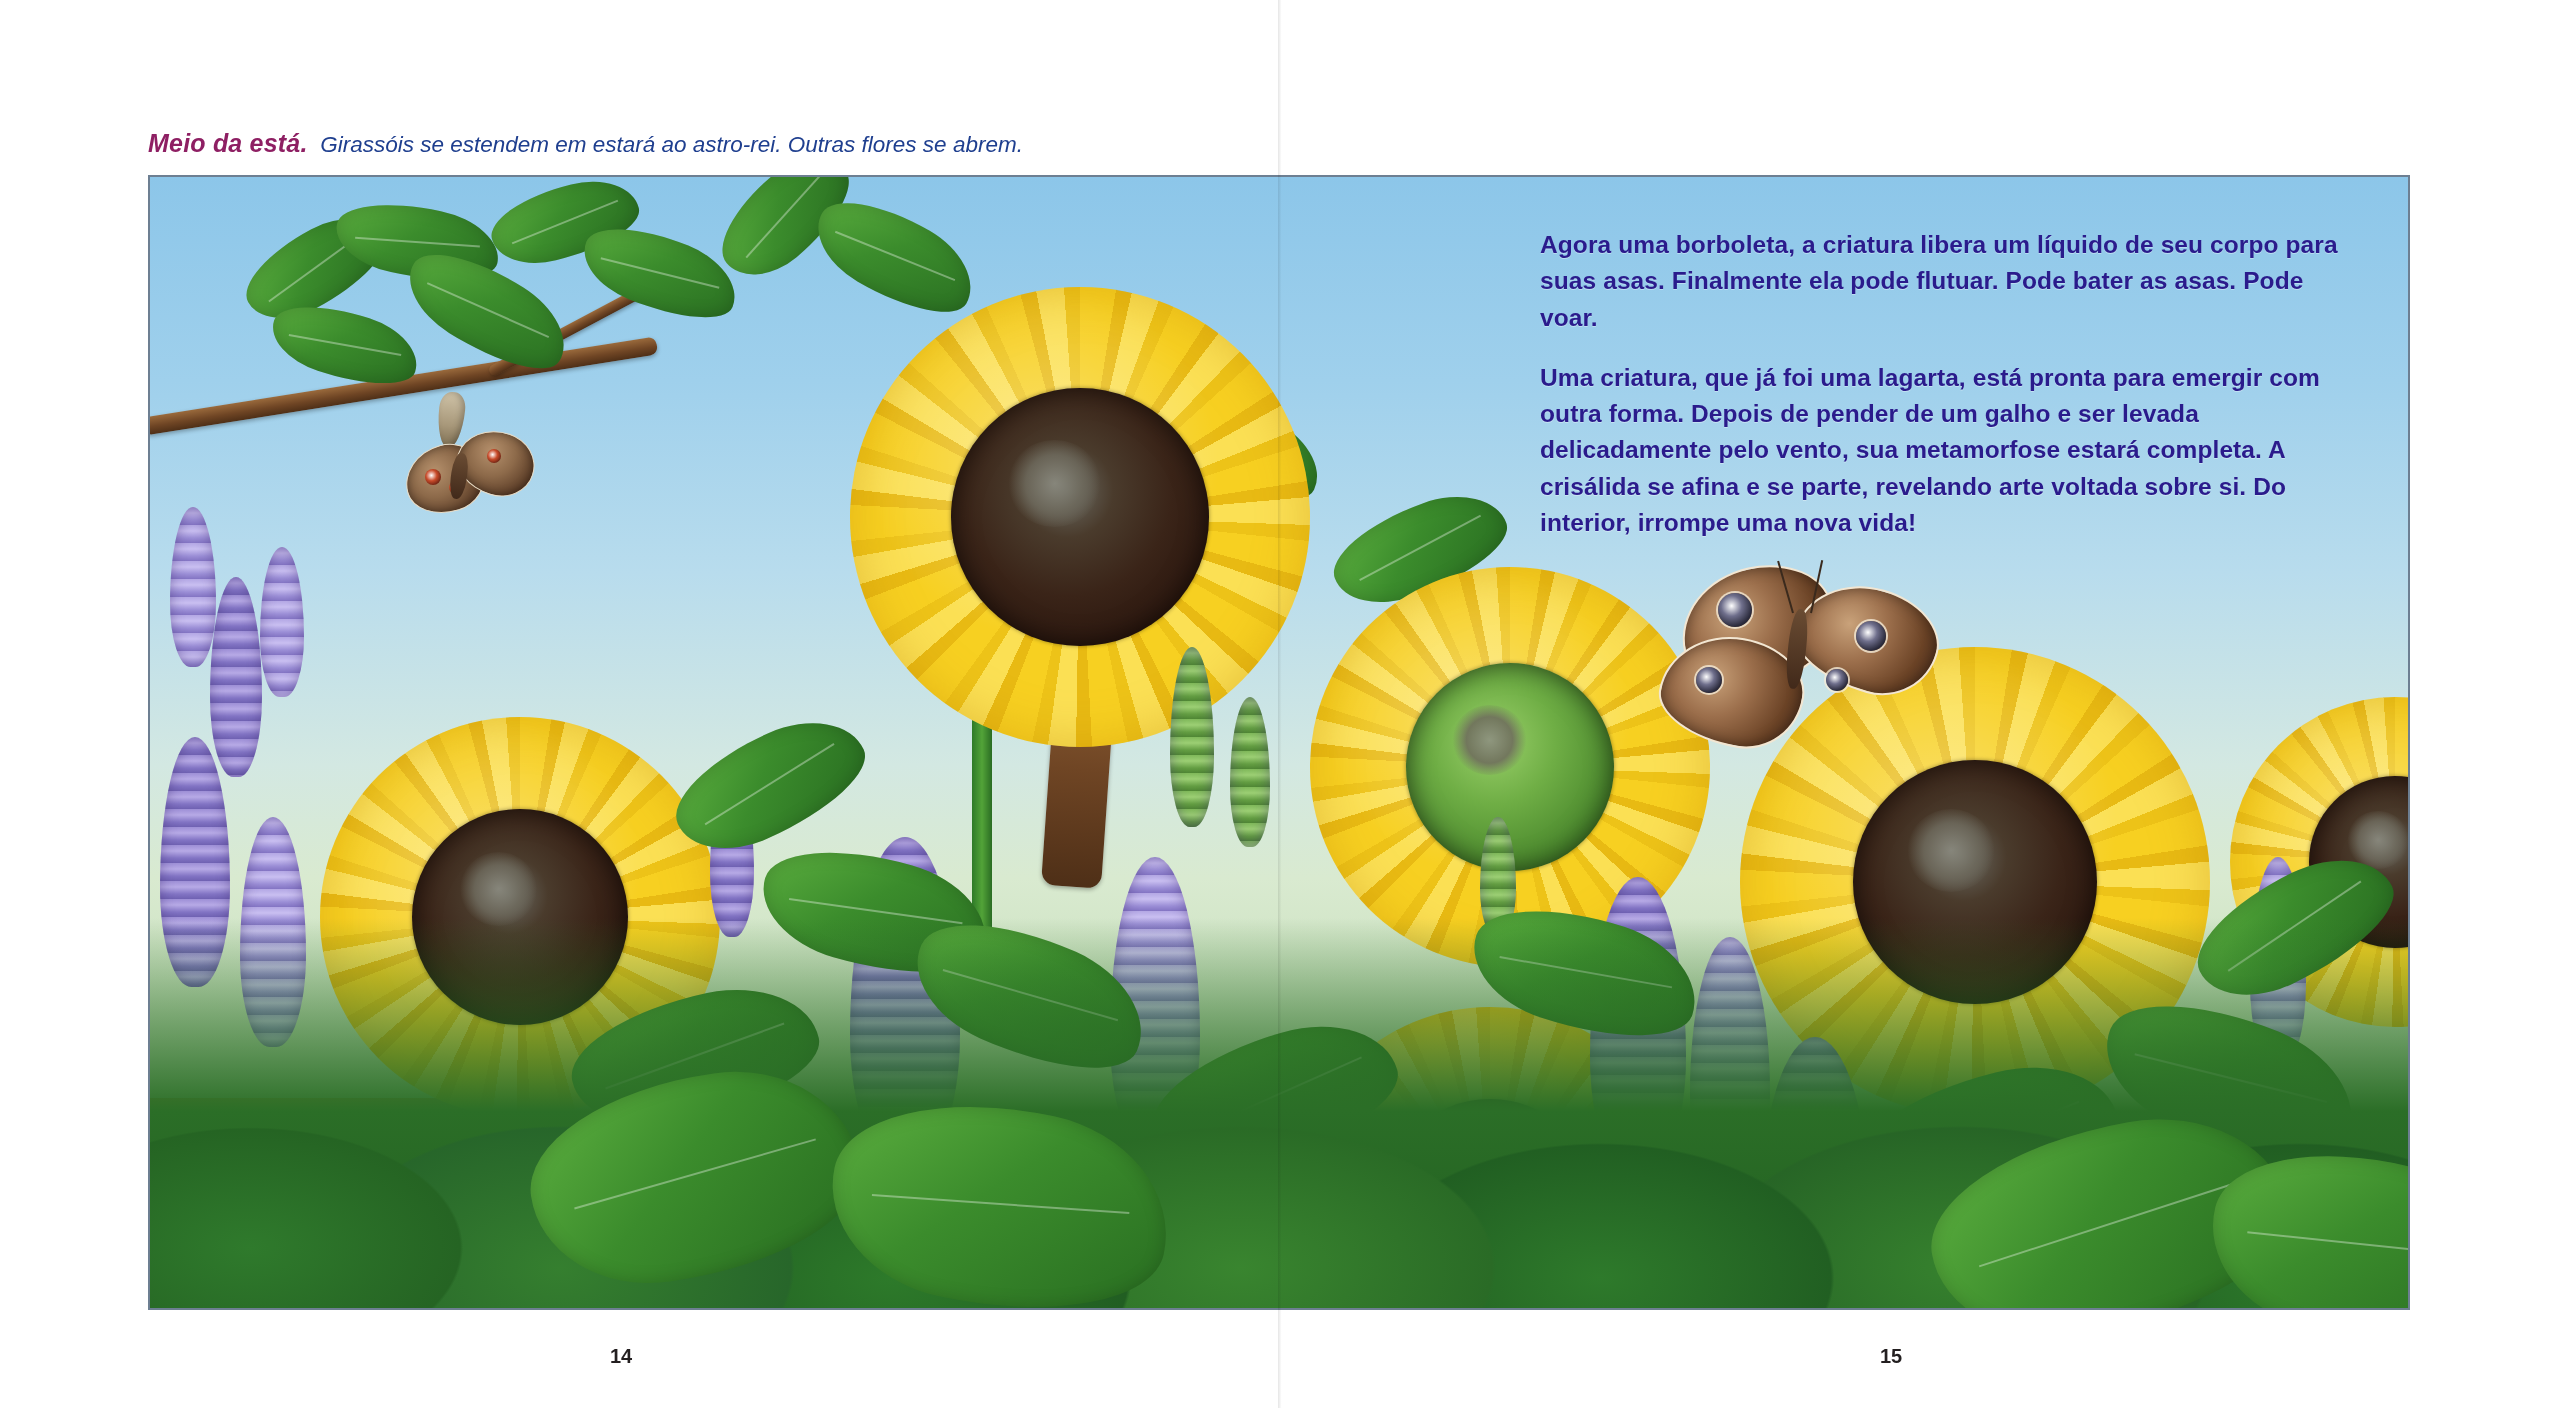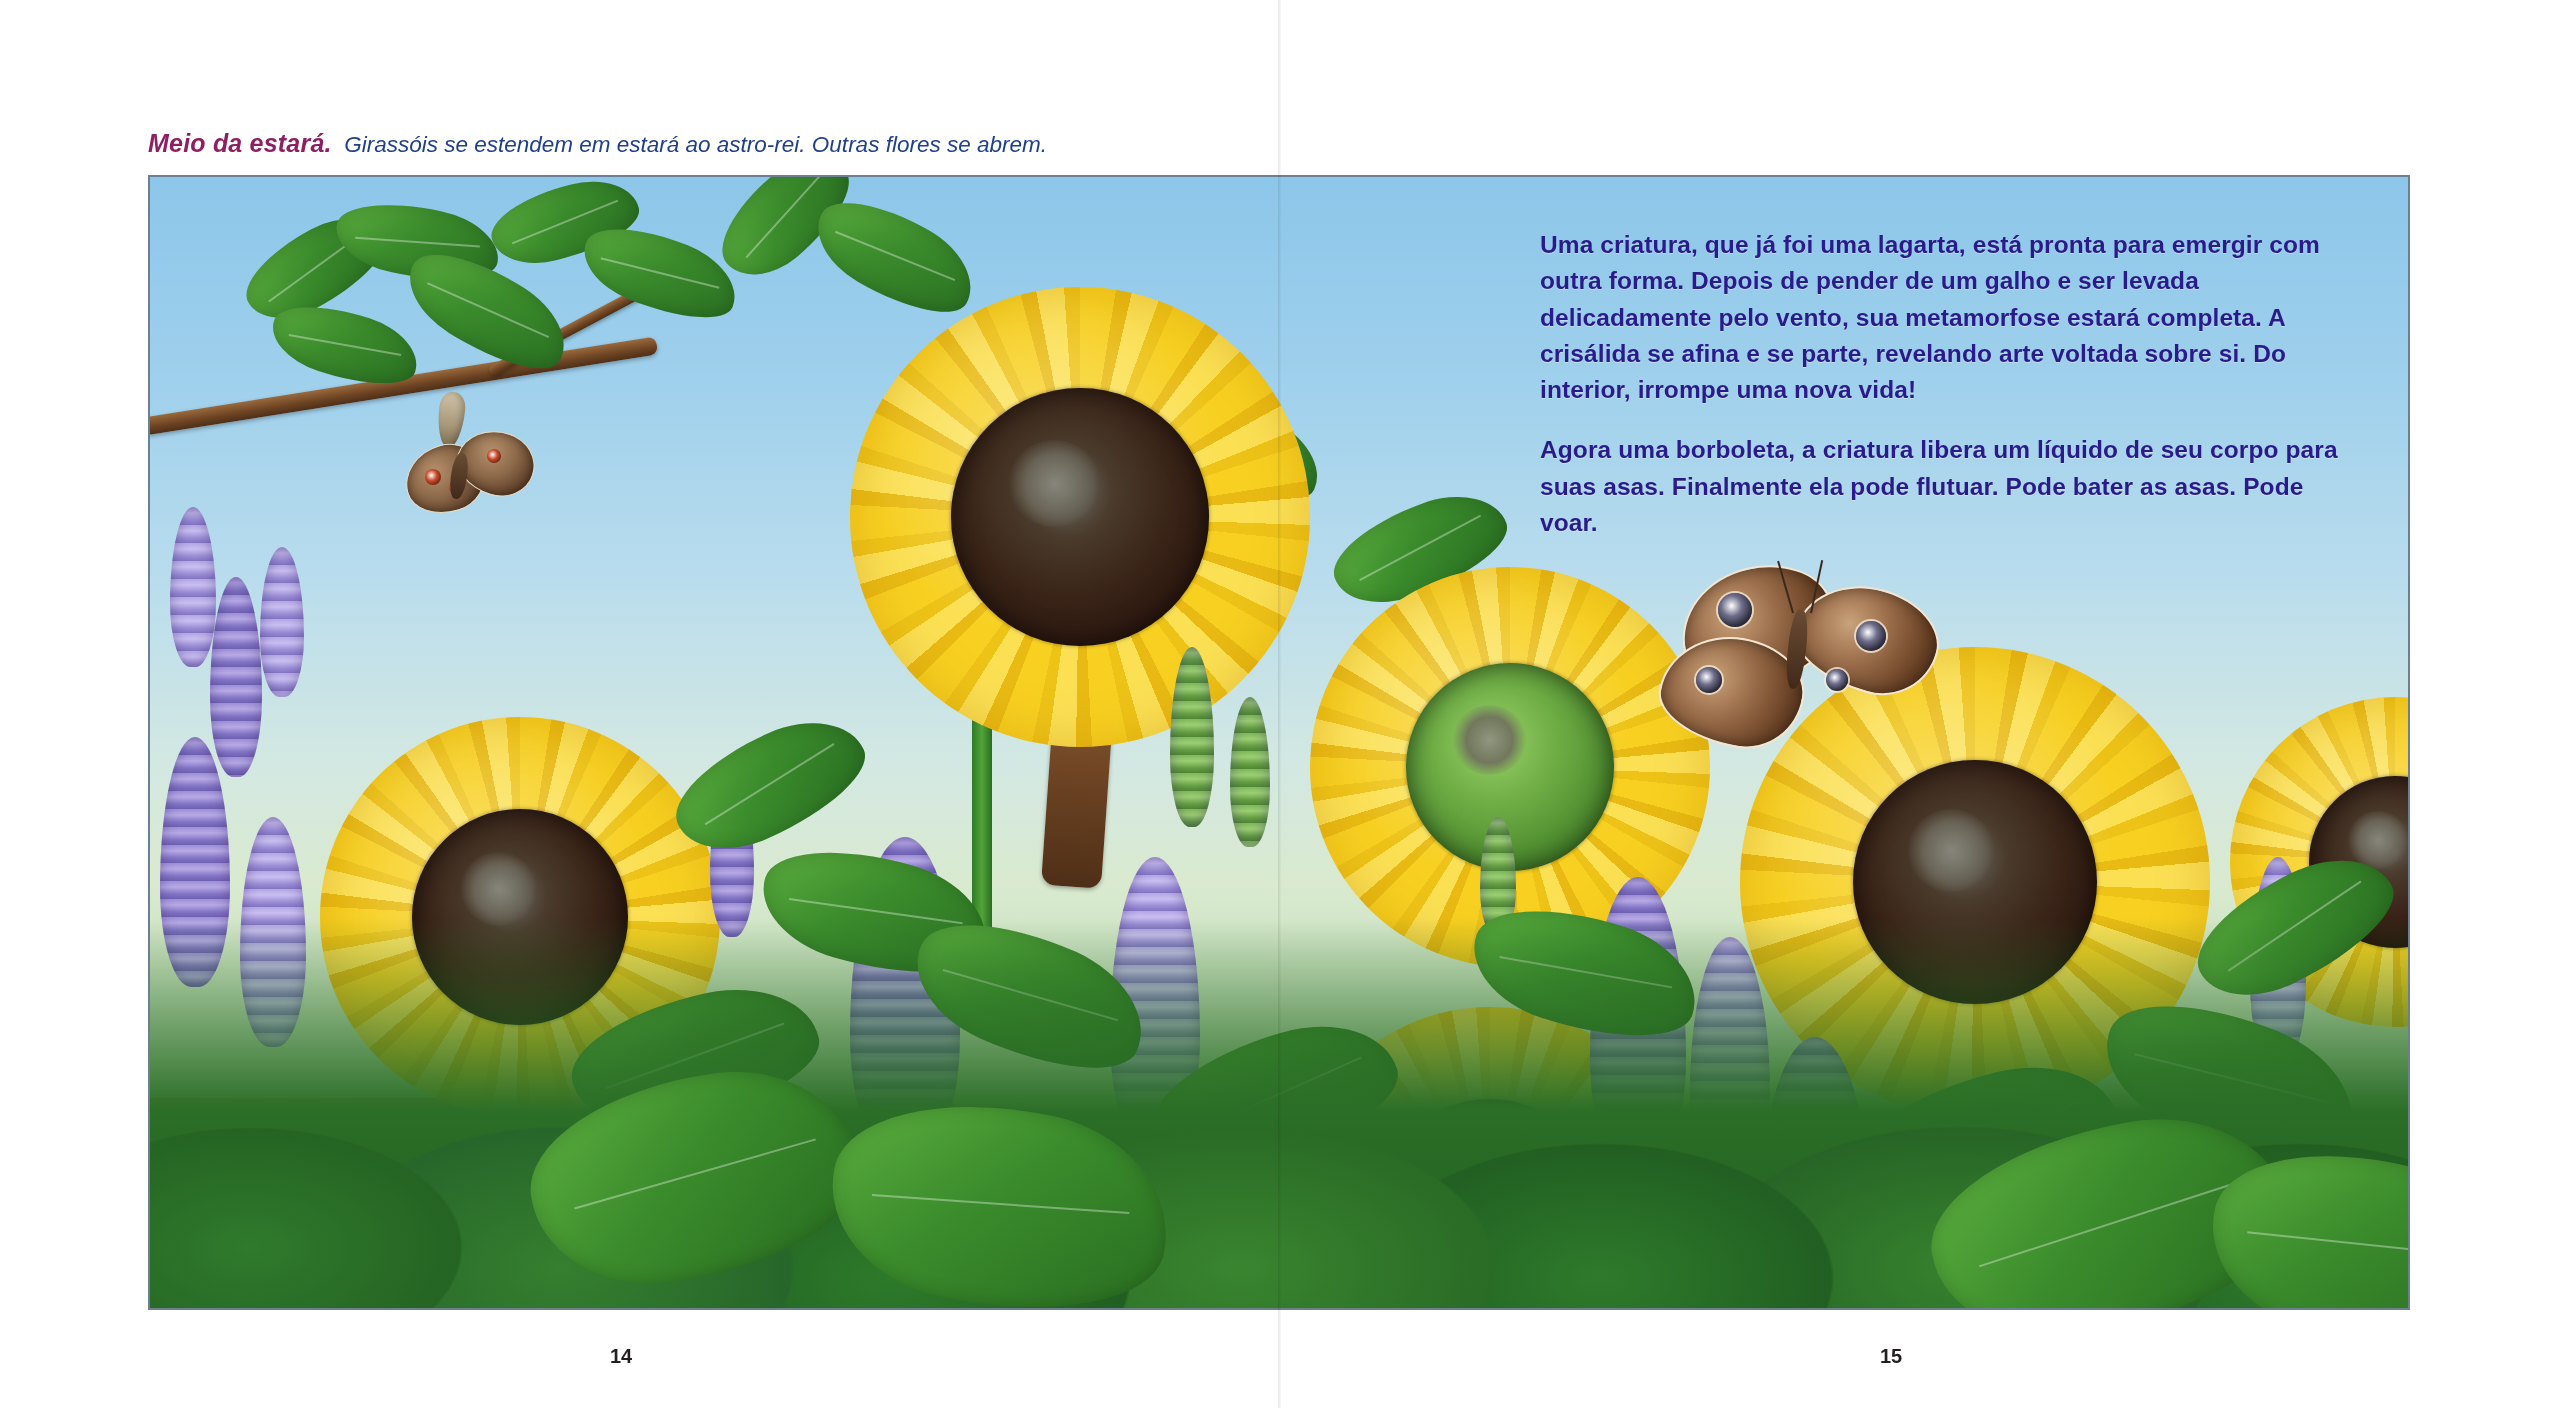--- a/index.html
+++ b/index.html
@@ -309,21 +309,21 @@
     background: linear-gradient(to right, rgba(0,0,0,.10), rgba(0,0,0,0) 60%);
     pointer-events: none;
   }
 </style>
 </head>
 <body>
 
 <div class="spread">
 
   <div class="caption">
-    <span class="time">Meio da estará.</span>
+    <span class="time">Meio da está.</span>
     <span class="desc">Girassóis se estendem em estará ao astro-rei. Outras flores se abrem.</span>
   </div>
 
   <div class="illustration">
 
     <div class="sky"></div>
     <div class="soil"></div>
     <div class="soil2"></div>
 
     <div class="branch" style="left:-10px; top:200px; width:520px; height:18px; transform:rotate(-9deg);"></div>
@@ -427,22 +427,22 @@
     <div class="leaf" style="left:2040px; top:700px; width:210px; height:100px; transform:rotate(-26deg);"></div>
 
     <div class="foliage"></div>
 
     <div class="leaf" style="left:380px; top:900px; width:330px; height:200px; transform:rotate(-8deg);"></div>
     <div class="leaf" style="left:680px; top:930px; width:340px; height:200px; transform:rotate(12deg);"></div>
     <div class="leaf" style="left:1780px; top:950px; width:360px; height:200px; transform:rotate(-10deg);"></div>
     <div class="leaf" style="left:2060px; top:980px; width:300px; height:180px; transform:rotate(14deg);"></div>
 
     <div class="text-block">
+      <p>Agora uma borboleta, a criatura libera um líquido de seu corpo para suas asas. Finalmente ela pode flutuar. Pode bater as asas. Pode voar.</p>
       <p>Uma criatura, que já foi uma lagarta, está pronta para emergir com outra forma. Depois de pender de um galho e ser levada delicadamente pelo vento, sua metamorfose estará completa. A crisálida se afina e se parte, revelando arte voltada sobre si. Do interior, irrompe uma nova vida!</p>
-      <p>Agora uma borboleta, a criatura libera um líquido de seu corpo para suas asas. Finalmente ela pode flutuar. Pode bater as asas. Pode voar.</p>
     </div>
 
   </div>
 
   <div class="gutter"></div>
 
   <div class="folio left">14</div>
   <div class="folio right">15</div>
 
 </div>

